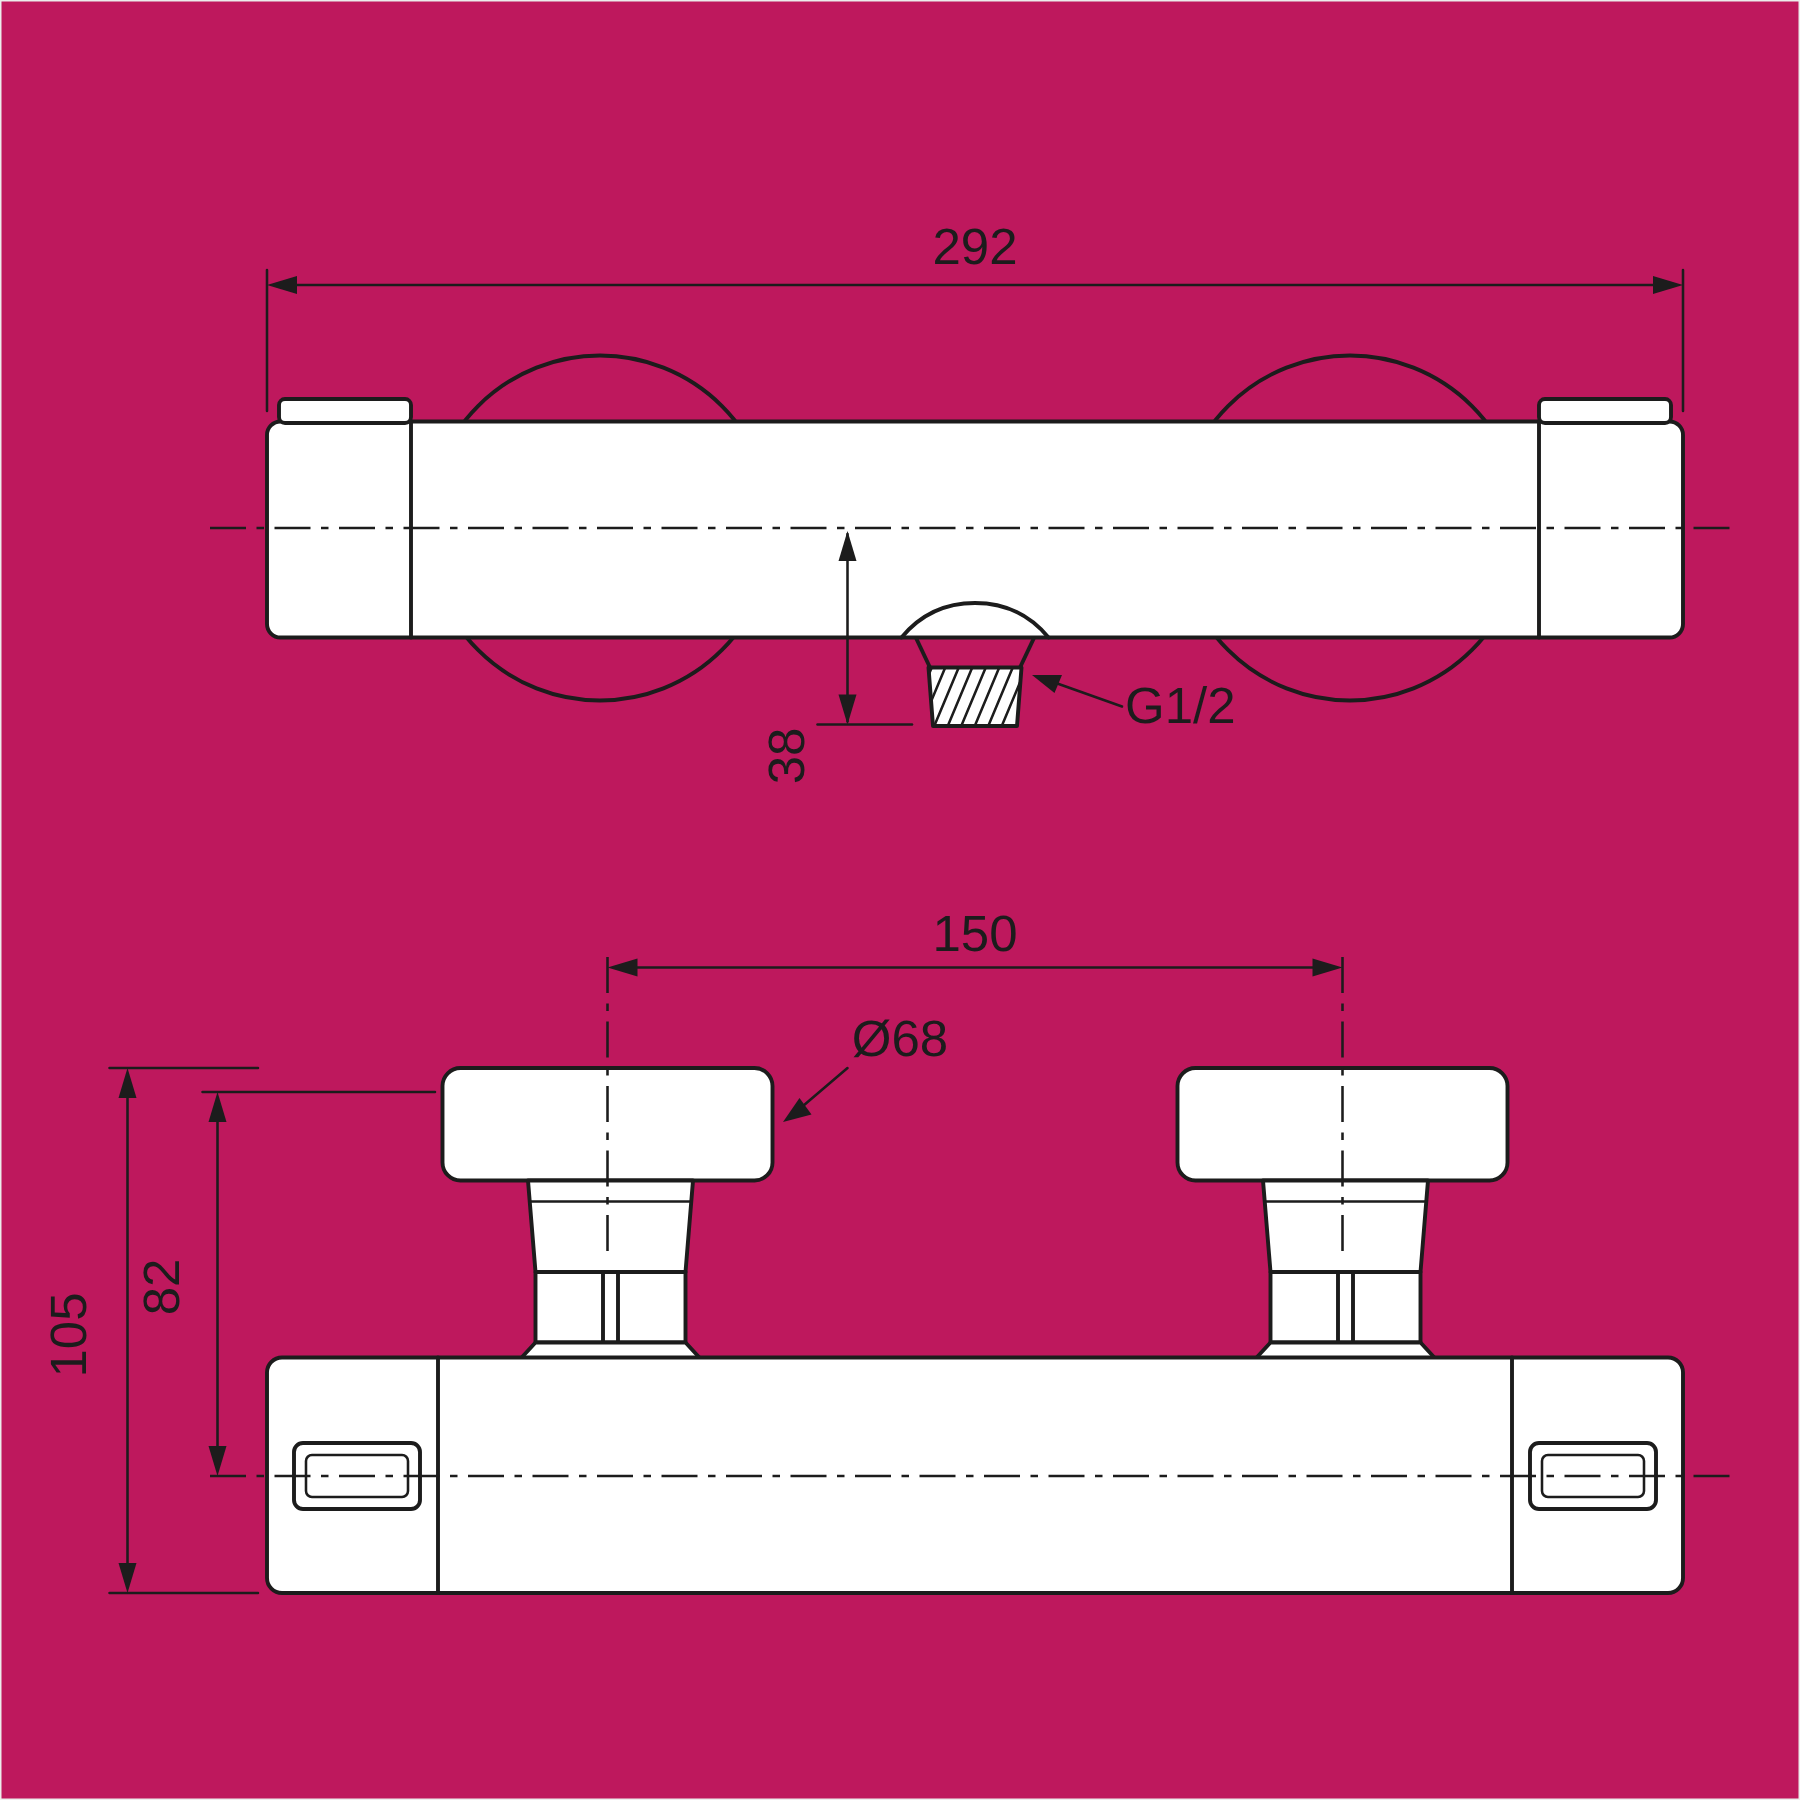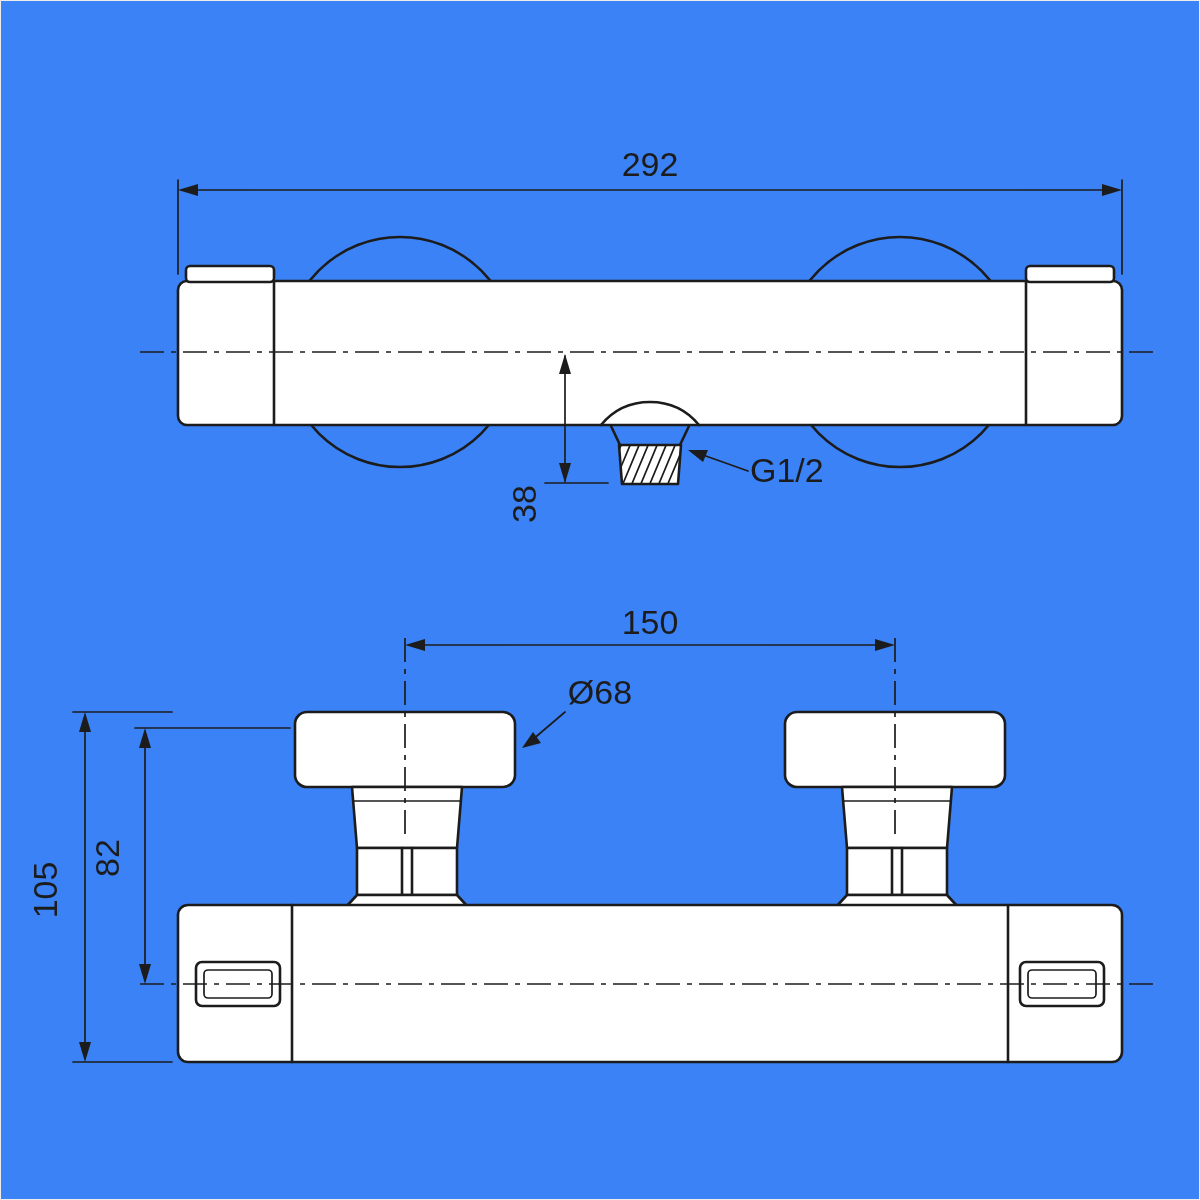--- a/index.html
+++ b/index.html
@@ -5,21 +5,21 @@
   html, body {
     margin: 0;
     padding: 0;
     background: #ffffff;
     font-family: "Liberation Sans", sans-serif;
   }
   .canvas {
     position: relative;
     width: 1200px;
     height: 1200px;
-    background: #3b82f6;
+    background: #be185d;
     box-shadow: inset 0 0 0 1px #ececec;
     overflow: hidden;
   }
   svg { display: block; }
   .ln   { fill: none; stroke: #1c1c1c; stroke-width: 2.6; stroke-linecap: round; stroke-linejoin: round; }
   .thin { fill: none; stroke: #1c1c1c; stroke-width: 1.7; stroke-linecap: round; }
   .cl   { fill: none; stroke: #1c1c1c; stroke-width: 1.7; stroke-dasharray: 24 7 5 7; stroke-linecap: butt; }
   .wfill{ fill: #ffffff; stroke: #1c1c1c; stroke-width: 2.6; stroke-linejoin: round; }
   .arr  { fill: #1c1c1c; stroke: none; }
   .dimtxt {

